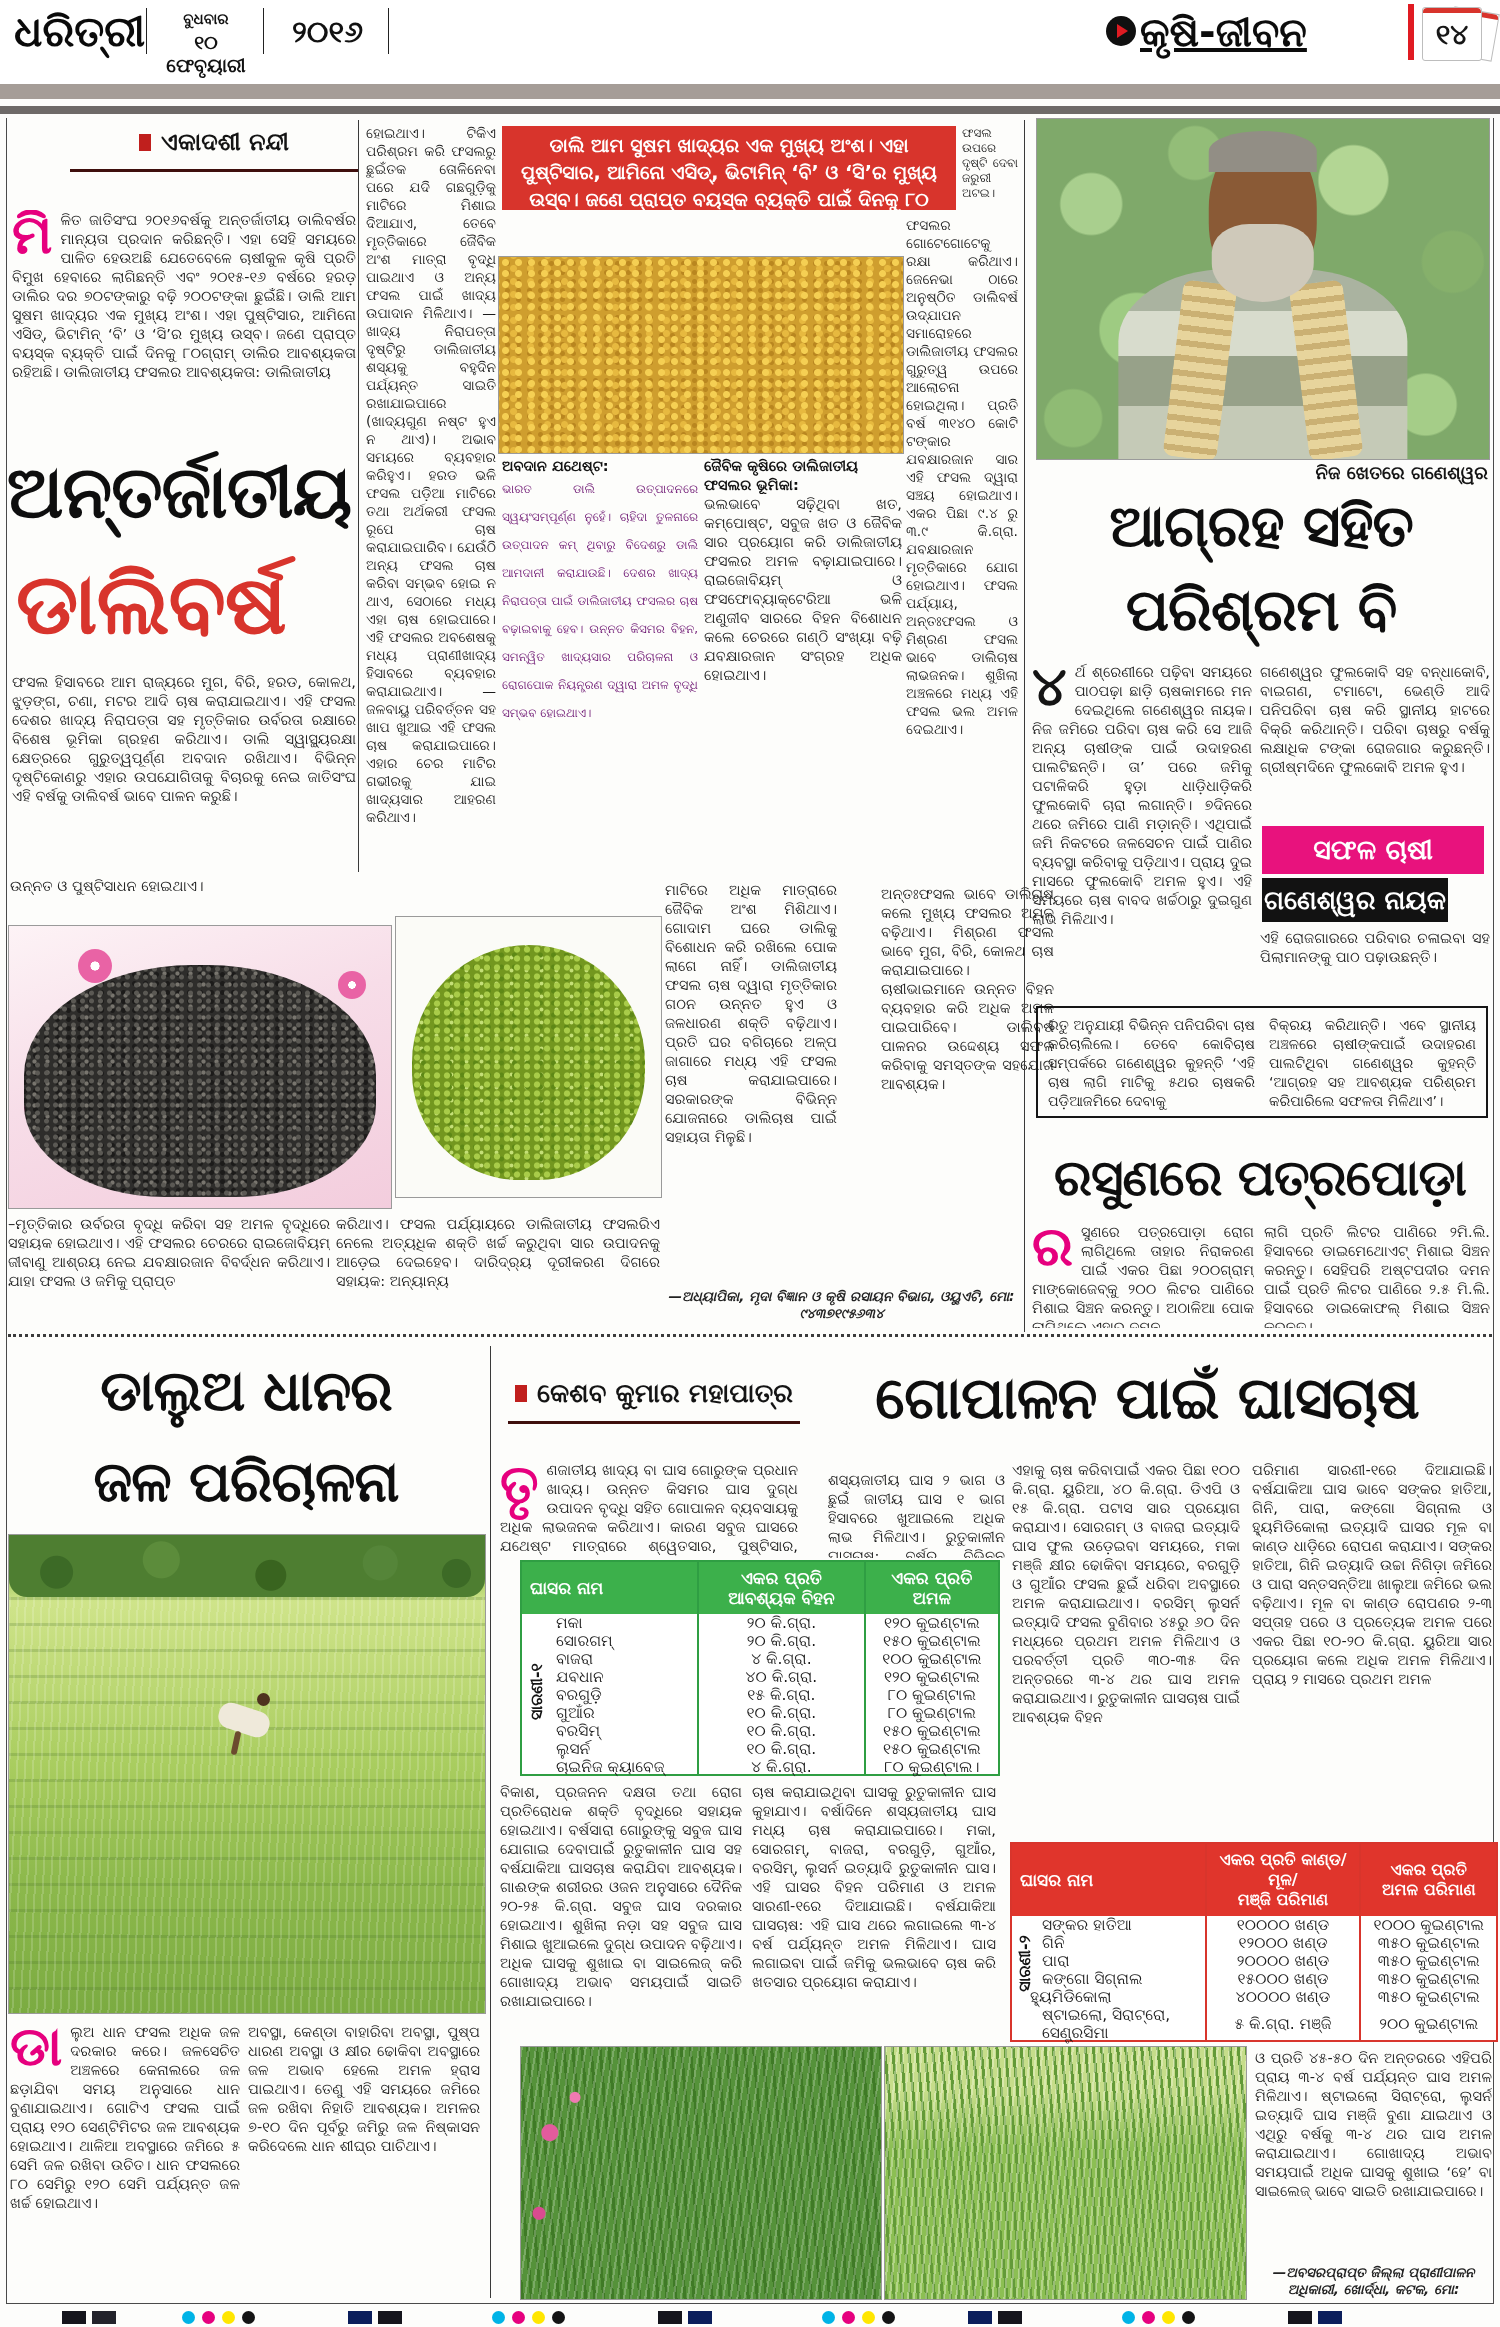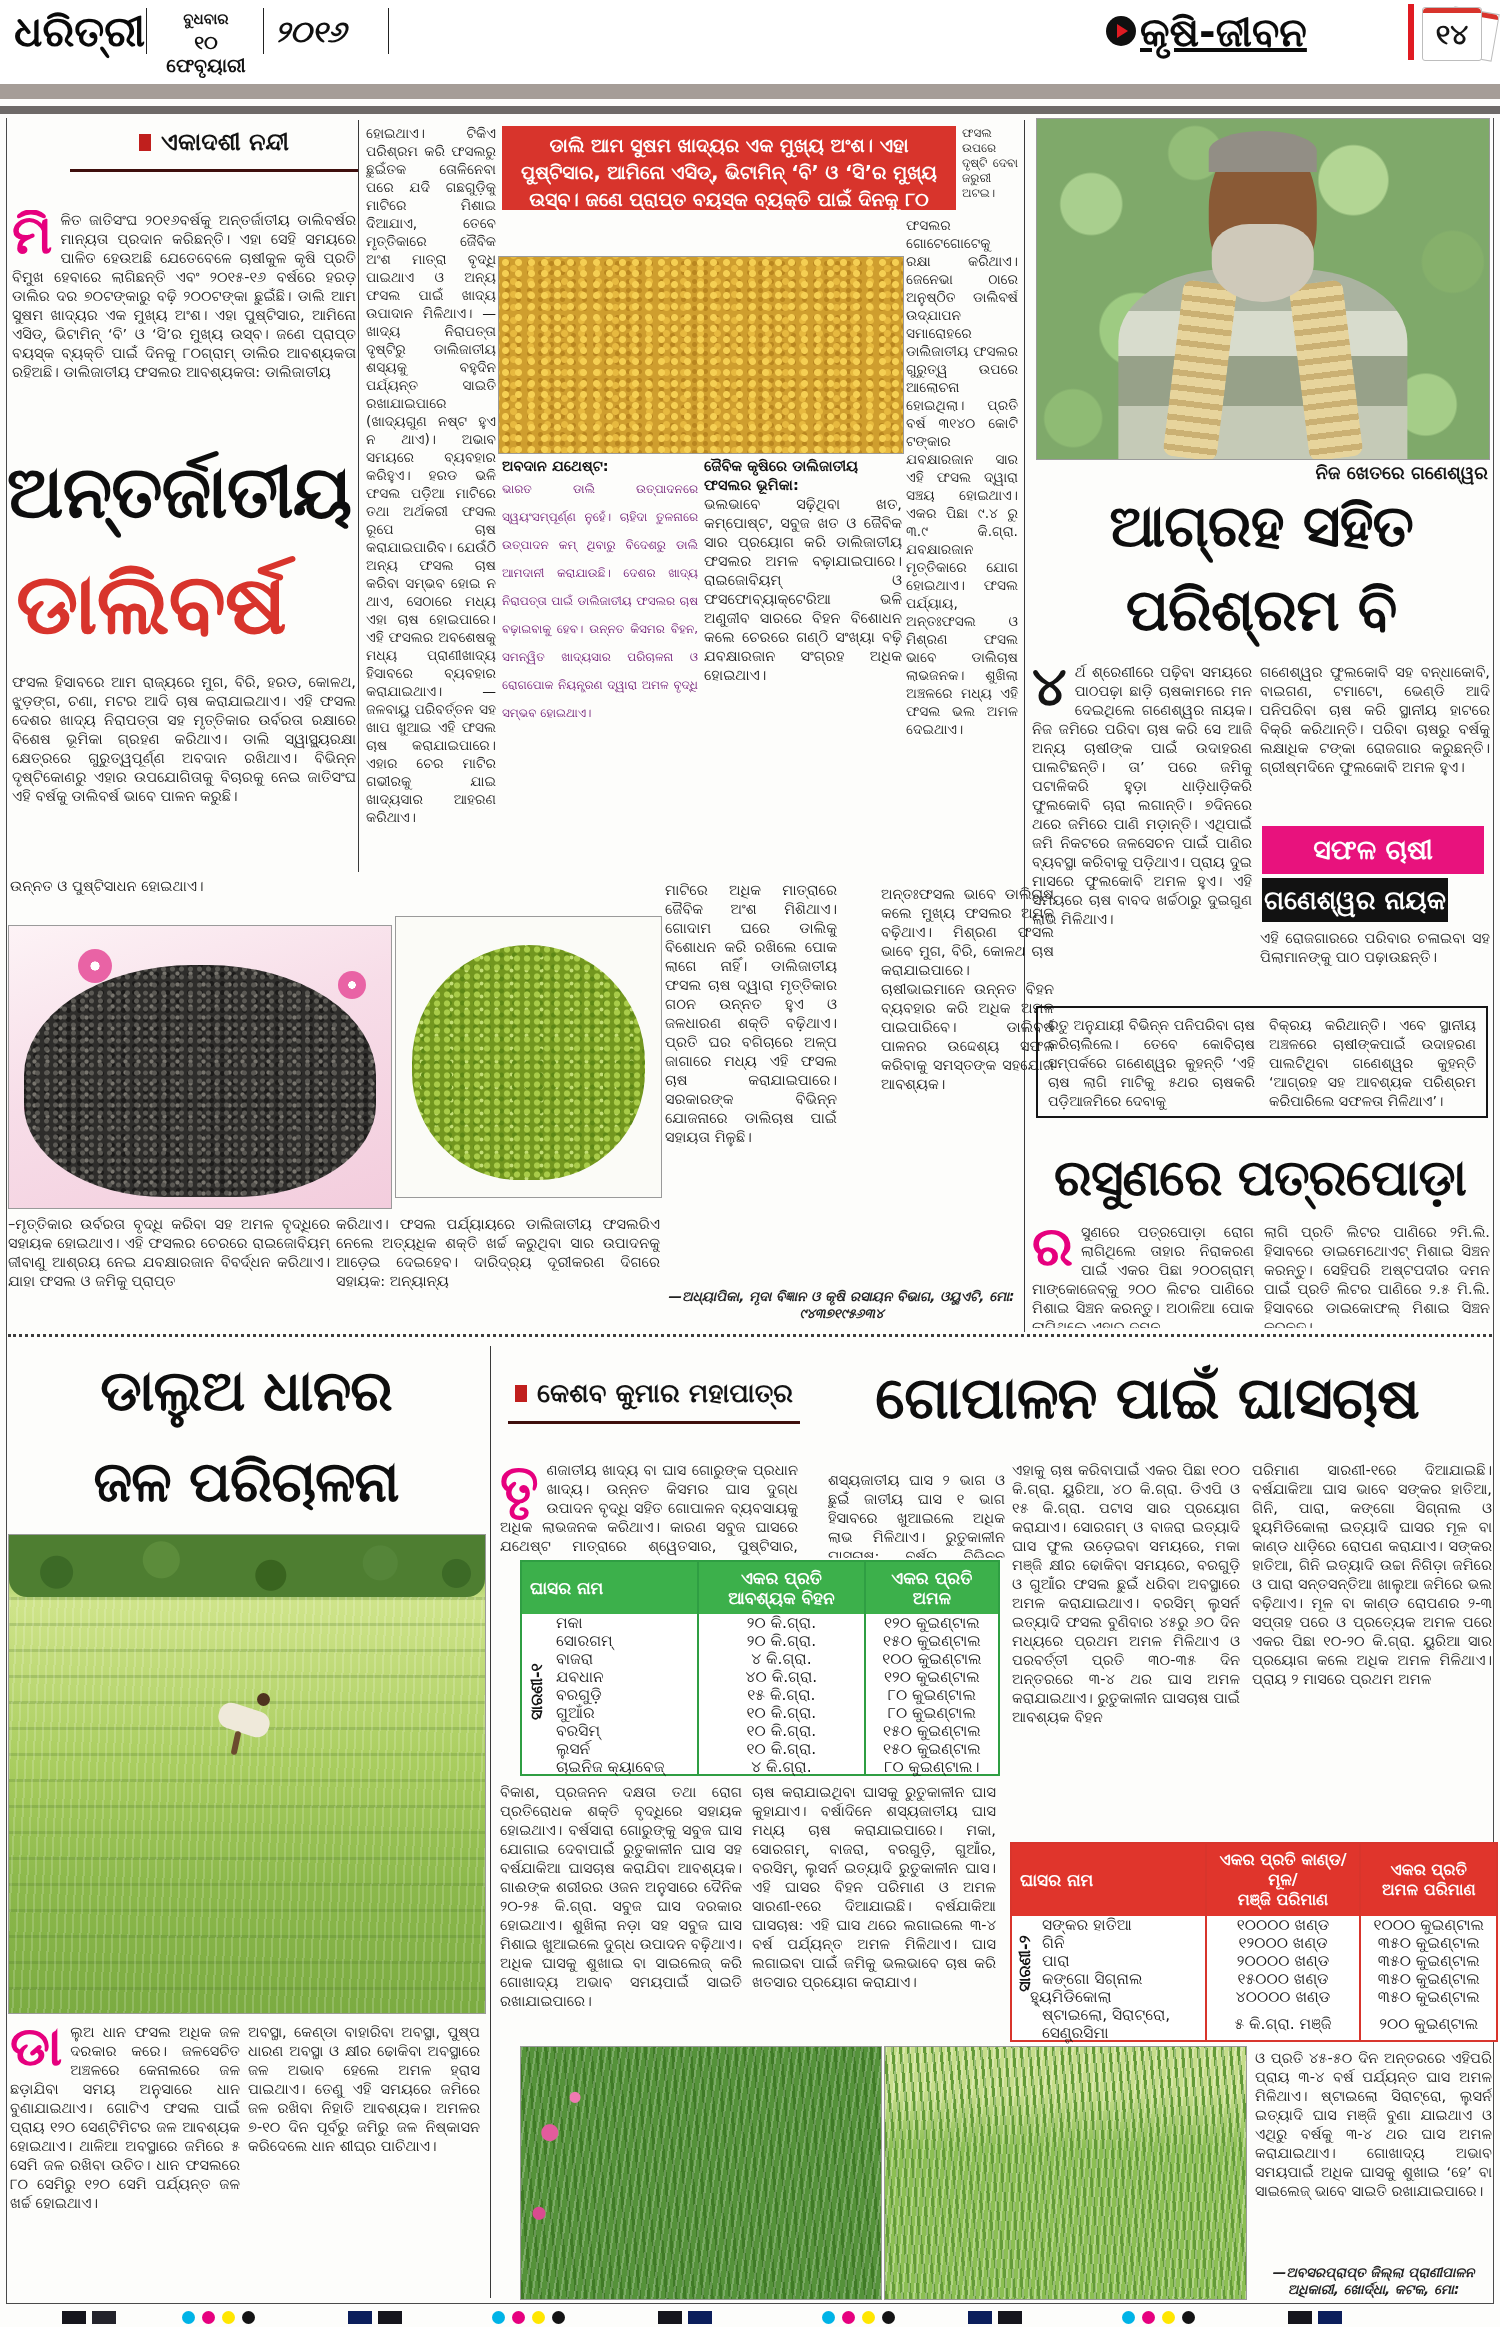--- a/index.html
+++ b/index.html
@@ -103,21 +103,21 @@
 <div id="page">
 
   <div class="ab" style="left:0;top:0;width:1500px;height:84px;background:#fff;">
     <div class="ab" style="left:14px;top:2px;width:128px;height:60px;font-size:42px;line-height:60px;font-weight:800;color:#0a0a0a;">ଧରିତ୍ରୀ</div>
     <div class="mdiv" style="left:146px;"></div>
     <div class="ab" style="left:152px;top:8px;width:108px;height:48px;text-align:center;">
       <div style="font-size:15px;font-weight:bold;line-height:23px;color:#111;">ବୁଧବାର</div>
       <div style="font-size:19px;font-weight:bold;line-height:23px;color:#111;">୧୦ ଫେବୃୟାରୀ</div>
     </div>
     <div class="mdiv" style="left:263px;"></div>
-    <div class="ab" style="left:275px;top:12px;width:105px;height:44px;font-size:30px;font-weight:bold;text-align:left;line-height:40px;color:#111;font-style:italic;">୨୦୧୬</div>
+    <div class="ab" style="left:275px;top:12px;width:105px;height:44px;font-size:30px;font-weight:bold;text-align:center;line-height:40px;color:#111;">୨୦୧୬</div>
     <div class="mdiv" style="left:388px;"></div>
     <div class="play" style="left:1106px;top:16px;">
       <span class="ptri"></span>
     </div>
     <div class="ab" style="left:1140px;top:4px;width:262px;height:56px;font-size:40px;font-weight:800;line-height:56px;color:#0c0c0c;text-decoration:underline;">କୃଷି-ଜୀବନ</div>
     <div class="ab" style="left:1408px;top:4px;width:6px;height:56px;background:#e01b22;"></div>
     <div class="ab" style="left:1420px;top:2px;width:78px;height:62px;">
       <div class="pg" style="right:2px;top:8px;width:44px;height:46px;transform:rotate(10deg);">
         <div class="pgred"></div>
       </div>

